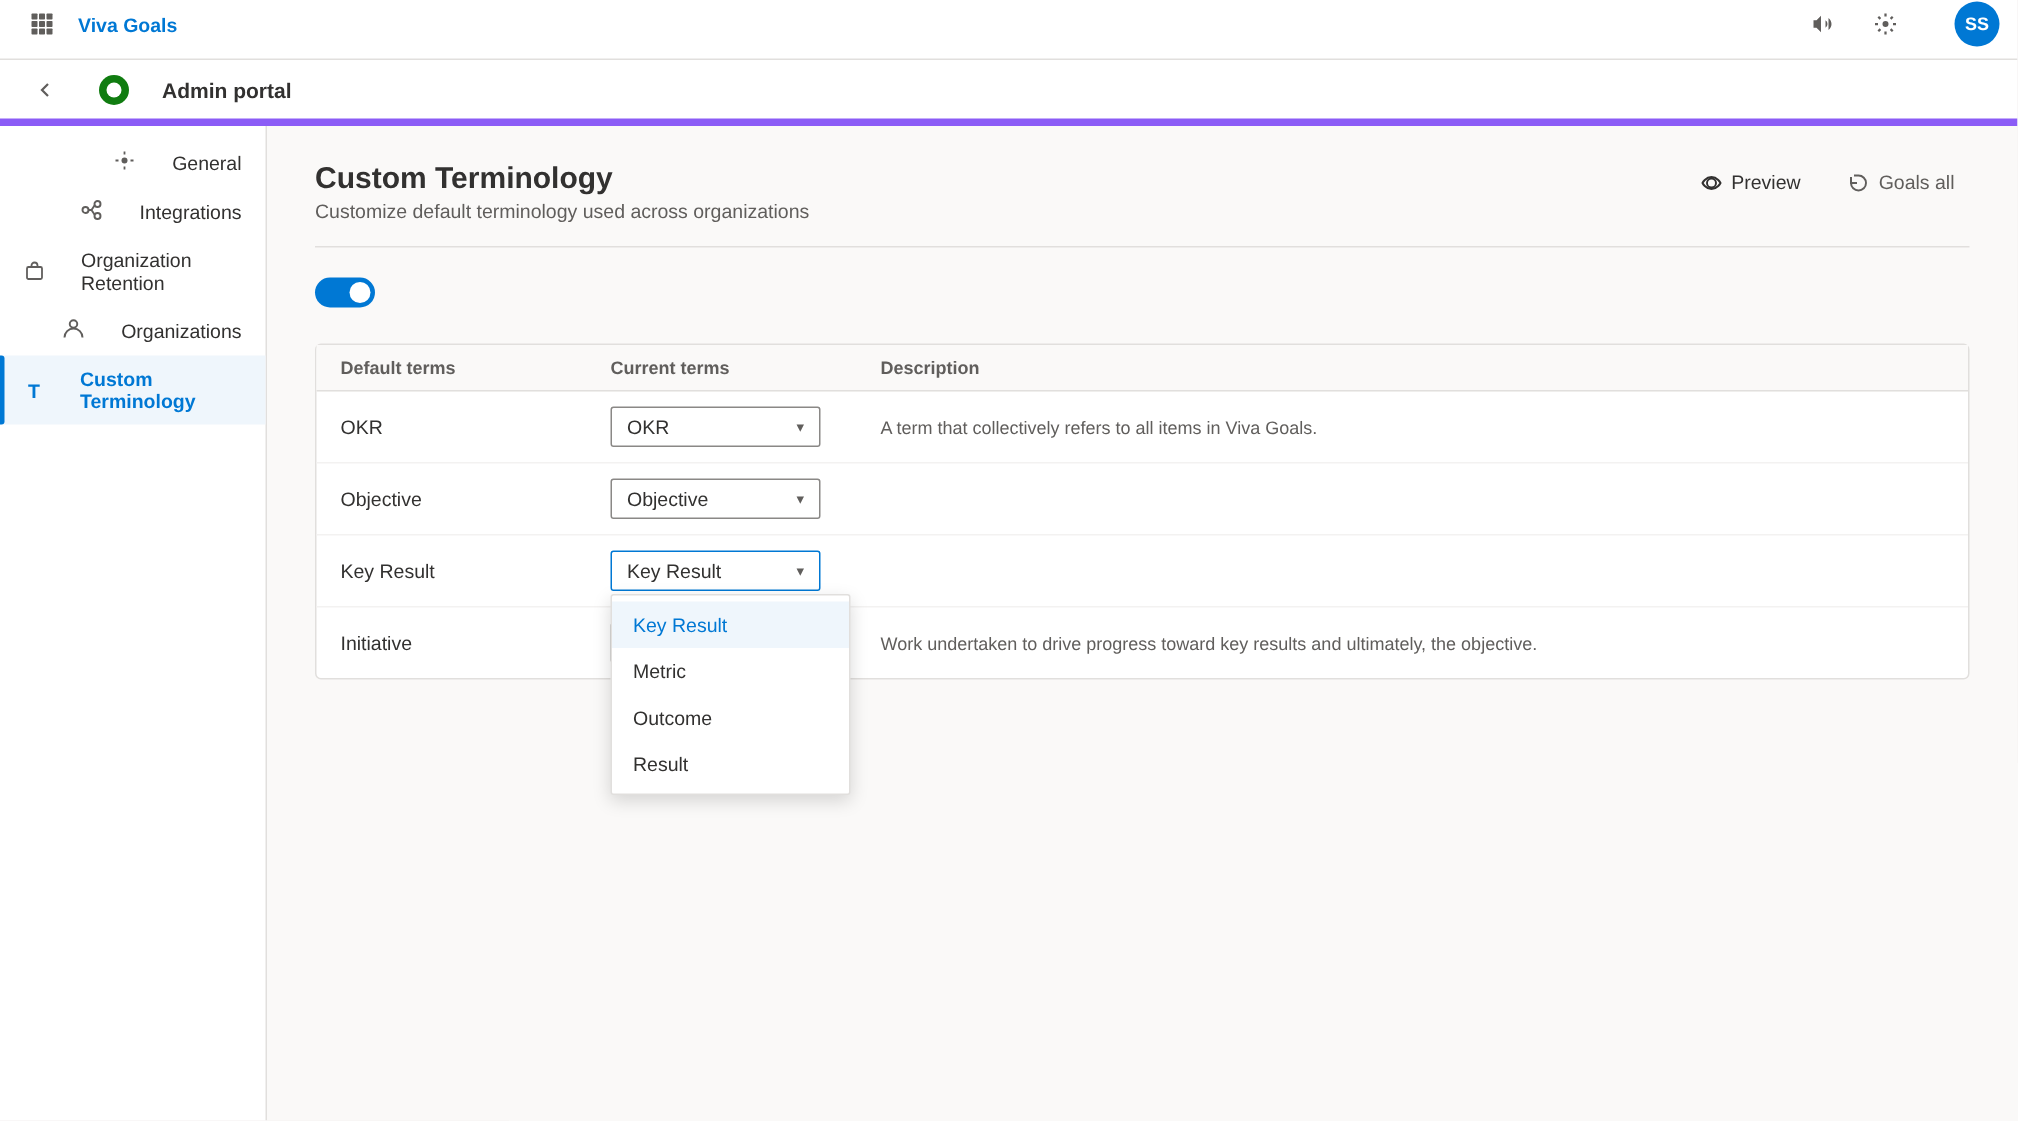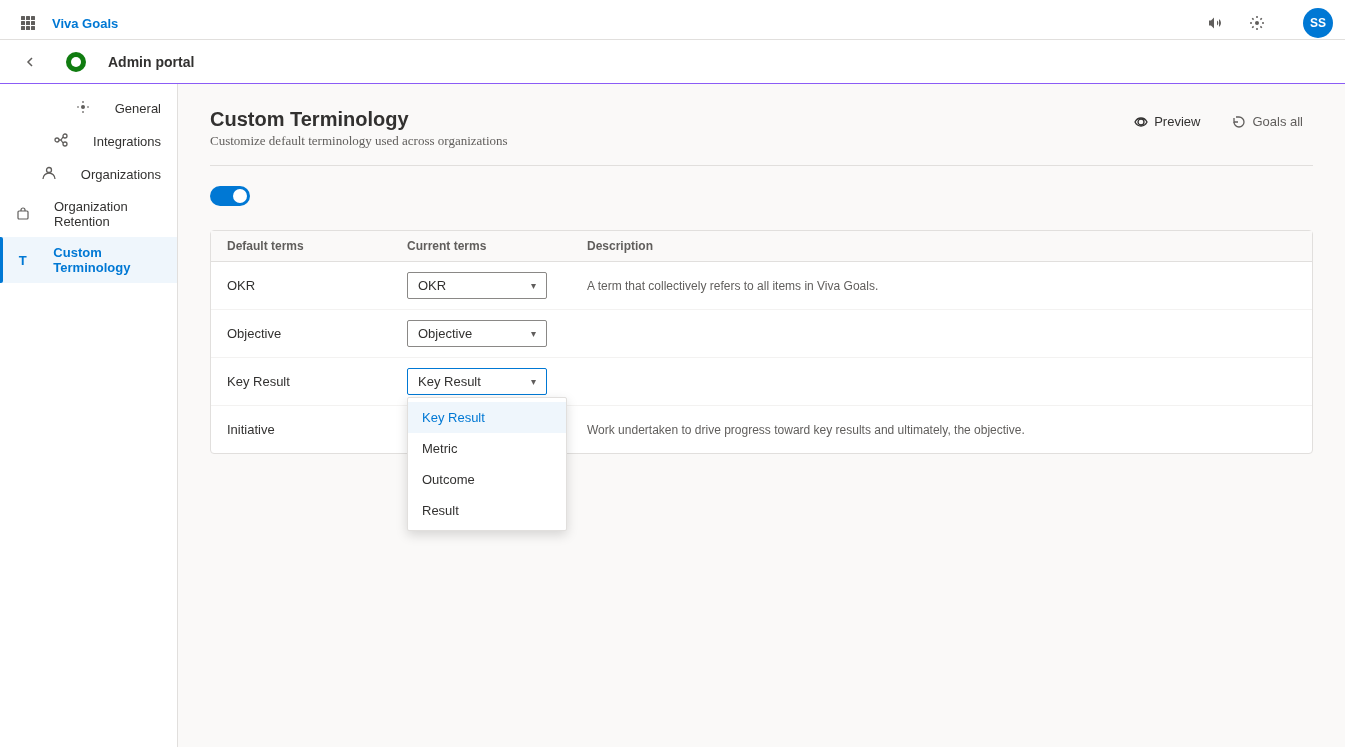--- a/index.html
+++ b/index.html
@@ -4,21 +4,21 @@
   <style>
     * { box-sizing: border-box; margin: 0; padding: 0; }
     body { font-family: 'Segoe UI', sans-serif; background: #f3f2f1; height: 747px; overflow: hidden; }
 
     
     .topbar {
       height: 40px;
       background: #fff;
       border-bottom: 1px solid #e1dfdd;
       display: flex;
-      align-items: flex-end;
+      align-items: flex-start;
       padding: 0 12px;
       justify-content: space-between;
     }
     .topbar-left { display: flex; align-items: center; gap: 8px; }
     .topbar-app-name { color: #0078d4; font-size: 13px; font-weight: 600; cursor: pointer; }
     .topbar-right { display: flex; align-items: center; gap: 10px; }
     .topbar-icon-btn {
       width: 32px; height: 32px; border: none; background: transparent;
       border-radius: 4px; cursor: pointer; display: flex; align-items: center;
       justify-content: center; color: #605e5c; font-size: 16px;
@@ -28,21 +28,21 @@
       background: #0078d4; color: #fff; font-size: 12px; font-weight: 600;
       display: flex; align-items: center; justify-content: center;
       cursor: pointer;
       margin-left: 20px;
     }
 
     
     .adminbar {
       height: 44px;
       background: #fff;
-      border-bottom: 1px solid #8b5cf6;
+      border-bottom: 5px solid #8b5cf6;
       display: flex;
       align-items: center;
       padding: 0 16px;
       gap: 22px;
     }
     .adminbar-back {
       width: 28px; height: 28px; border: none; background: transparent;
       cursor: pointer; display: flex; align-items: center; justify-content: center;
       color: #605e5c; font-size: 16px; border-radius: 4px;
     }
@@ -88,21 +88,21 @@
       flex: 1;
       background: #faf9f8;
       padding: 24px 32px;
       overflow-y: auto;
       position: relative;
     }
 
     .page-header { display: flex; justify-content: space-between; align-items: flex-start; margin-bottom: 16px; }
     .page-title-block {}
     .page-title { font-size: 20px; font-weight: 700; color: #323130; }
-    .page-subtitle { font-size: 13px; color: #605e5c; margin-top: 2px; font-family: Liberation Serif, serif; }
+    .page-subtitle { font-size: 13px; color: #605e5c; margin-top: 2px; }
 
     .page-actions { display: flex; align-items: center; gap: 12px; }
     .action-btn {
       display: flex; align-items: center; gap: 6px;
       background: transparent; border: none; cursor: pointer;
       font-size: 13px; color: #323130; padding: 6px 10px;
       border-radius: 4px;
     }
     .action-btn.reset { color: #605e5c; }
 
@@ -228,35 +228,35 @@
           <circle cx="3" cy="7" r="2"></circle>
           <circle cx="11" cy="3" r="2"></circle>
           <circle cx="11" cy="11" r="2"></circle>
           <path d="M5 7h2M7 7l2-3M7 7l2 3"></path>
         </svg>
       </span>
       <span>Integrations</span>
     </div>
     <div class="sidebar-item">
       <span class="sidebar-icon">
+        <svg width="14" height="14" viewBox="0 0 14 14" fill="none" stroke="#605e5c" stroke-width="1.2">
+          <rect x="2" y="5" width="10" height="8" rx="1"></rect>
+          <path d="M5 5V4a2 2 0 014 0v1"></path>
+        </svg>
+      </span>
+      <span>Organization Retention</span>
+    </div>
+    <div class="sidebar-item">
+      <span class="sidebar-icon">
         <svg width="14" height="14" viewBox="0 0 14 14" fill="none" stroke="#605e5c" stroke-width="1.3">
           <circle cx="7" cy="4" r="2.5"></circle>
           <path d="M1 13c0-3.3 2.7-6 6-6s6 2.7 6 6"></path>
         </svg>
       </span>
       <span>Organizations</span>
-    </div>
-    <div class="sidebar-item">
-      <span class="sidebar-icon">
-        <svg width="14" height="14" viewBox="0 0 14 14" fill="none" stroke="#605e5c" stroke-width="1.2">
-          <rect x="2" y="5" width="10" height="8" rx="1"></rect>
-          <path d="M5 5V4a2 2 0 014 0v1"></path>
-        </svg>
-      </span>
-      <span>Organization Retention</span>
     </div>
     <div class="sidebar-item active">
       <span class="sidebar-icon" style="font-weight:700;color:#0078d4;font-size:13px;">T</span>
       <span>Custom Terminology</span>
     </div>
   </nav>
 
   <main class="main">
 
     <div class="page-header">

